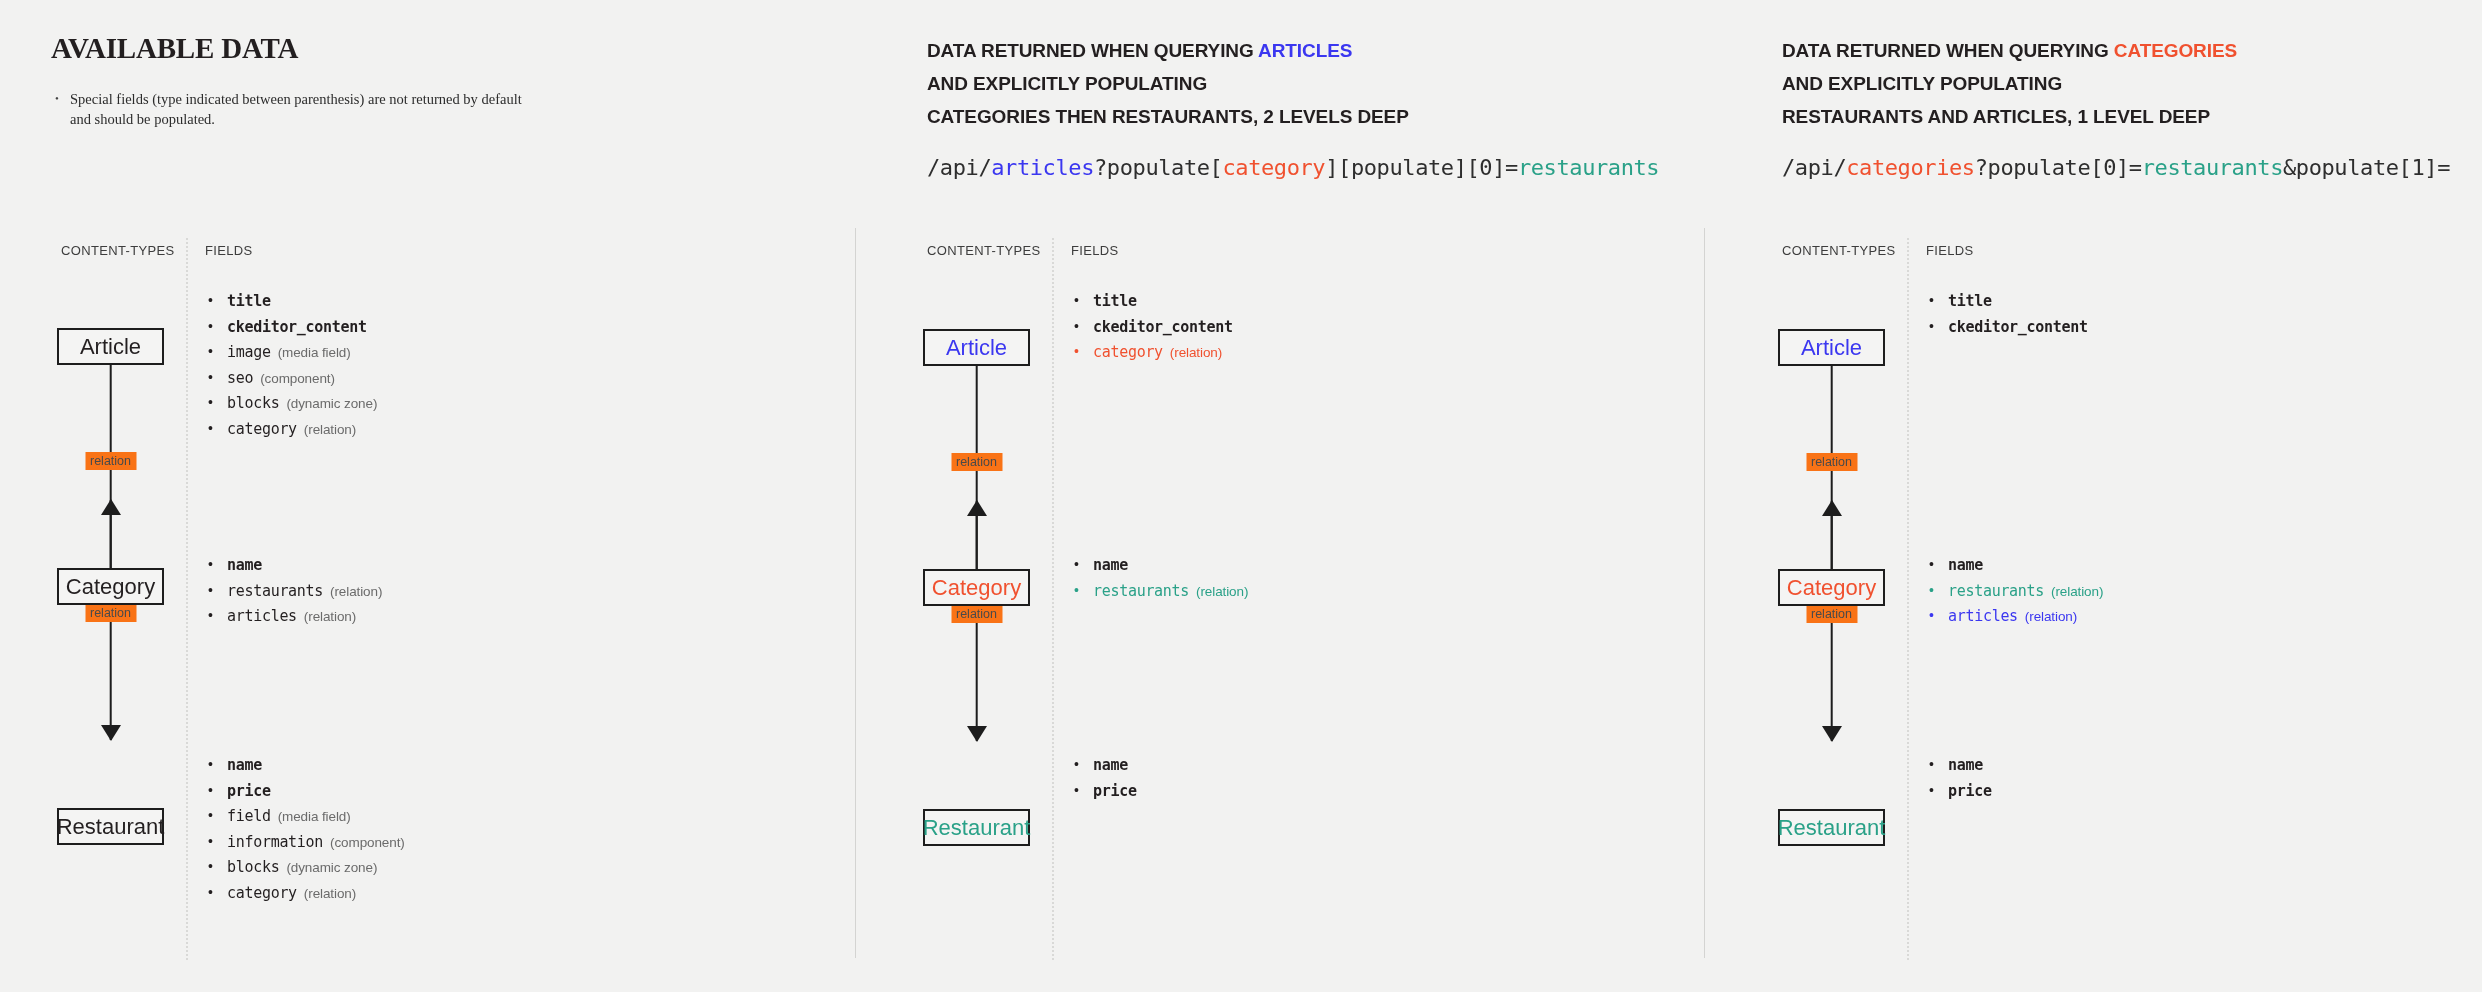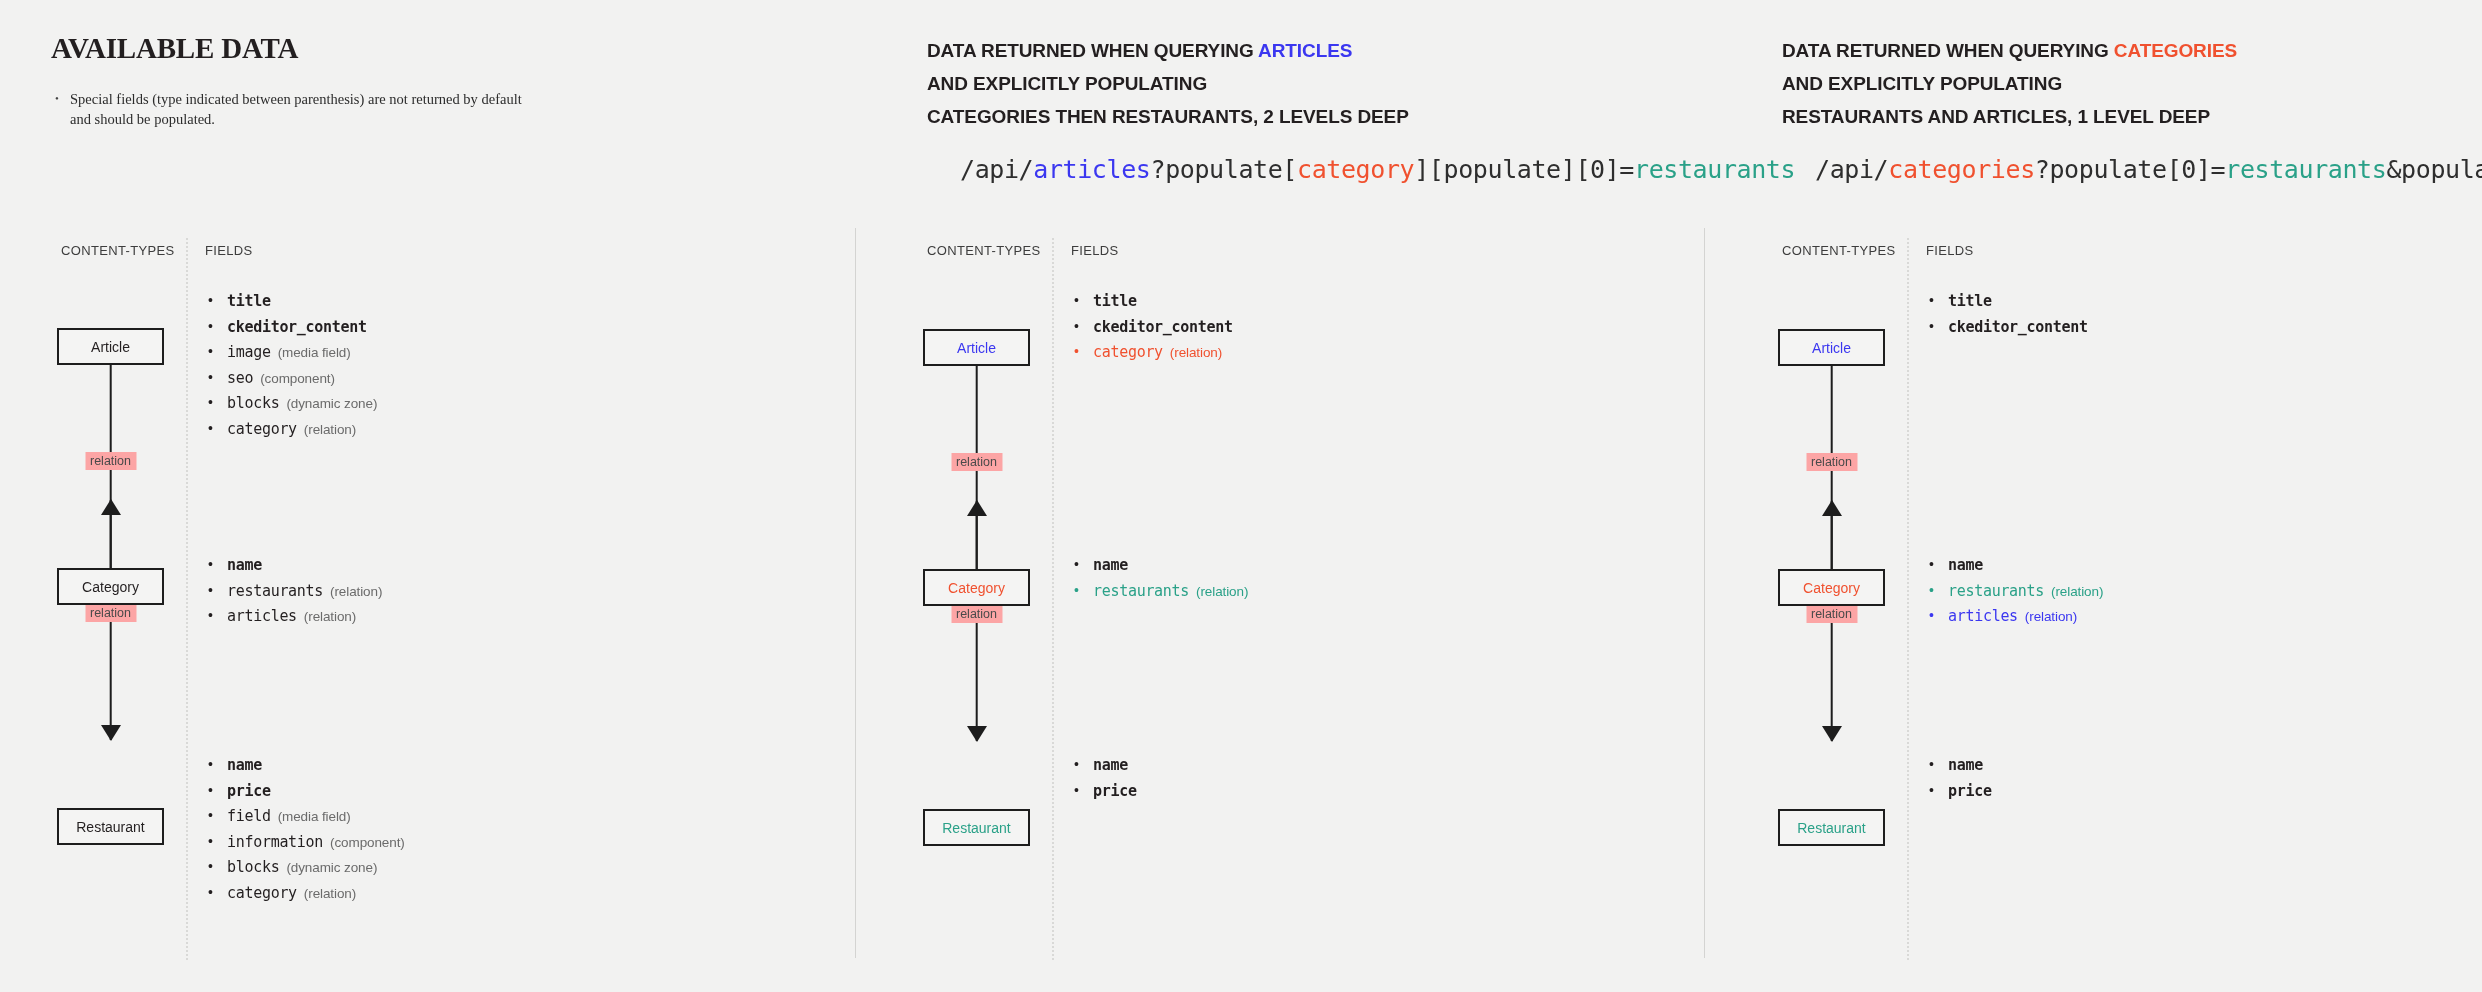--- a/index.html
+++ b/index.html
@@ -61,25 +61,24 @@
   .note::before {
     content: "\2022";
     position: absolute; left: 4px; top: -1px;
     font-size: 11px; color: #444;
   }
   .note b { font-weight: bold; }
 
   .api-path {
     margin-top: 22px;
     font-family: "DejaVu Sans Mono", monospace;
-    font-size: 25px;
+    font-size: 22px;
     letter-spacing: -0.4px;
     white-space: nowrap;
     color: #2e2e2e;
-    margin-left: 33px;
   }
 
   
   .caps { position: absolute; top: 243px; }
   .cap {
     position: absolute;
     font-size: 13px;
     letter-spacing: 0.35px;
     color: #3d3d3d;
     white-space: nowrap;
@@ -87,21 +86,21 @@
 
   
   .graph { position: absolute; top: 0; left: 0; }
 
   .node {
     position: absolute;
     width: 107px; height: 37px;
     border: 2.5px solid #1d1d1d;
     background: #f4f4f3;
     display: flex; align-items: center; justify-content: center;
-    font-size: 14px;
+    font-size: 22px;
     line-height: 1;
     white-space: nowrap;
   }
 
   .edge { position: absolute; }
   .edge .stem {
     position: absolute;
     left: 50%; transform: translateX(-50%);
     width: 2.6px; background: #1d1d1d;
     top: 0; bottom: 0;
@@ -121,21 +120,21 @@
     bottom: -1px;
     transform: translateX(-50%);
     border-left: 10px solid transparent;
     border-right: 10px solid transparent;
     border-top: 16px solid #1d1d1d;
   }
   .edge-label {
     position: absolute;
     font-size: 12.5px;
     color: #4a4a4a;
-    background: #fca5a5;
+    background: #f97316;
     padding: 2px 5px;
     white-space: nowrap;
     left: 50%;
     transform: translateX(-50%);
   }
 
   
   .dotted {
     position: absolute;
     top: 238px; height: 722px;

